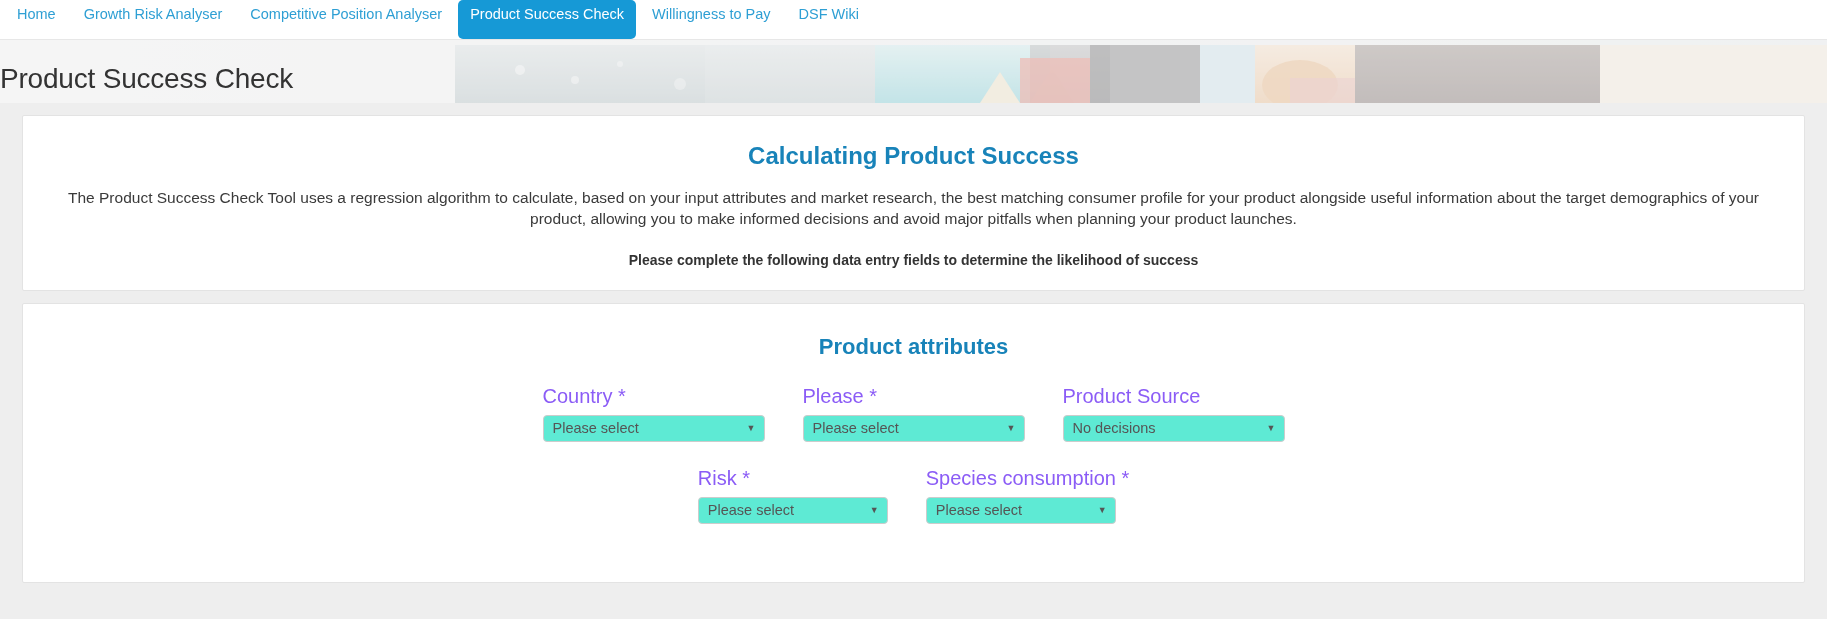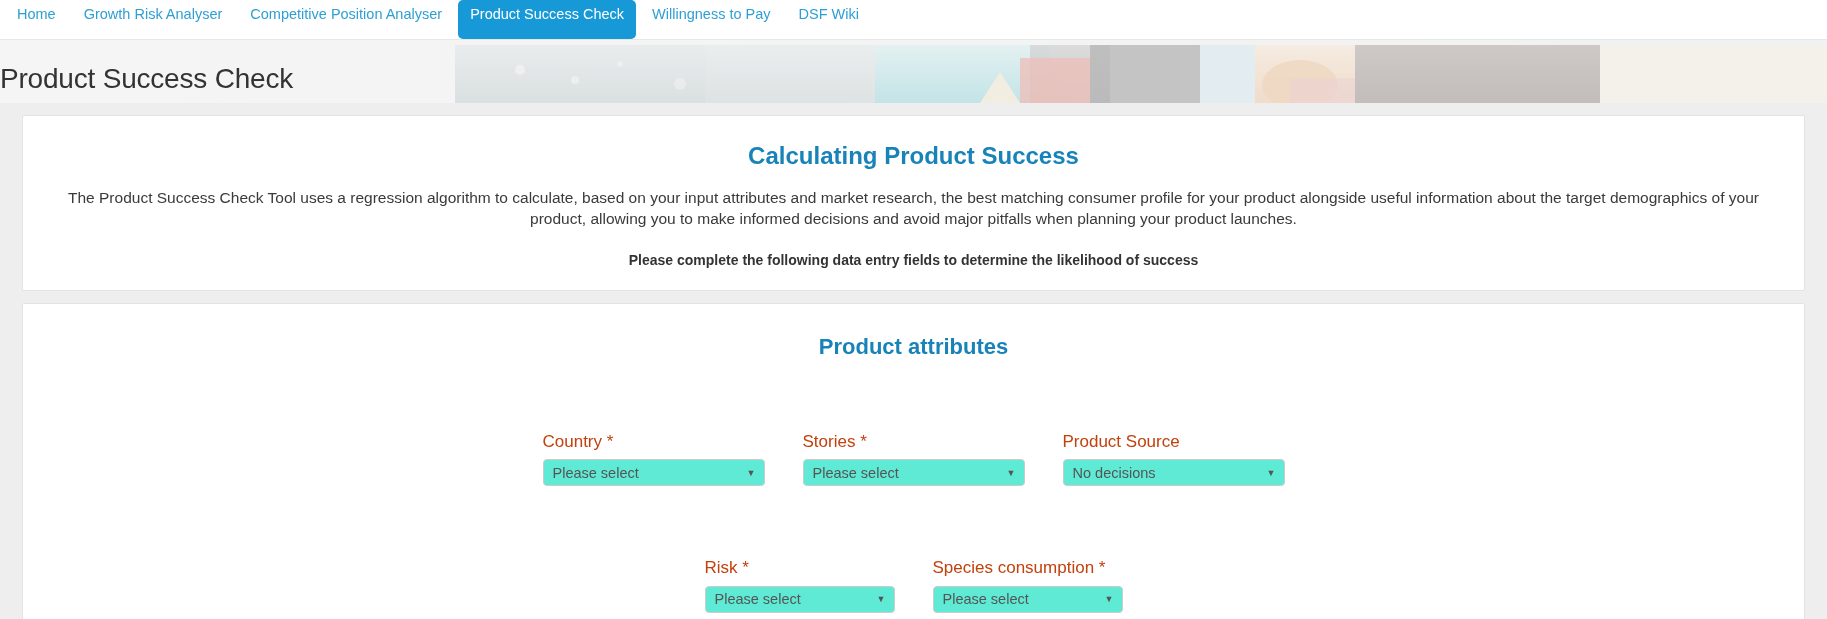--- a/index.html
+++ b/index.html
@@ -98,25 +98,24 @@
 
   
   .form-row {
     display: flex;
     justify-content: center;
     gap: 38px;
     margin-bottom: 24px;
   }
   .field { display: flex; flex-direction: column; }
   .field-label {
-    font-size: 17px;
-    color: #c2410c;
+    font-size: 20px;
+    color: #8b5cf6;
     margin-bottom: 7px;
     line-height: 1.2;
-    margin-top: 48px;
   }
   .select-box {
     position: relative;
     border: 1px solid #cccccc;
     border-radius: 4px;
     background: #5eead4;
     height: 27px;
     display: flex;
     align-items: center;
     padding: 0 22px 0 9px;
@@ -221,21 +220,21 @@
     <div class="form-row">
       <div class="field">
         <div class="field-label">Country *</div>
         <div class="select-box w-222">
           <span class="val">Please select</span>
           <span class="caret">▼</span>
         </div>
       </div>
 
       <div class="field">
-        <div class="field-label">Stories *</div>
+        <div class="field-label">Please *</div>
         <div class="select-box w-222">
           <span class="val">Please select</span>
           <span class="caret">▼</span>
         </div>
       </div>
 
       <div class="field">
         <div class="field-label">Product Source</div>
         <div class="select-box w-222">
           <span class="val">No decisions</span>

